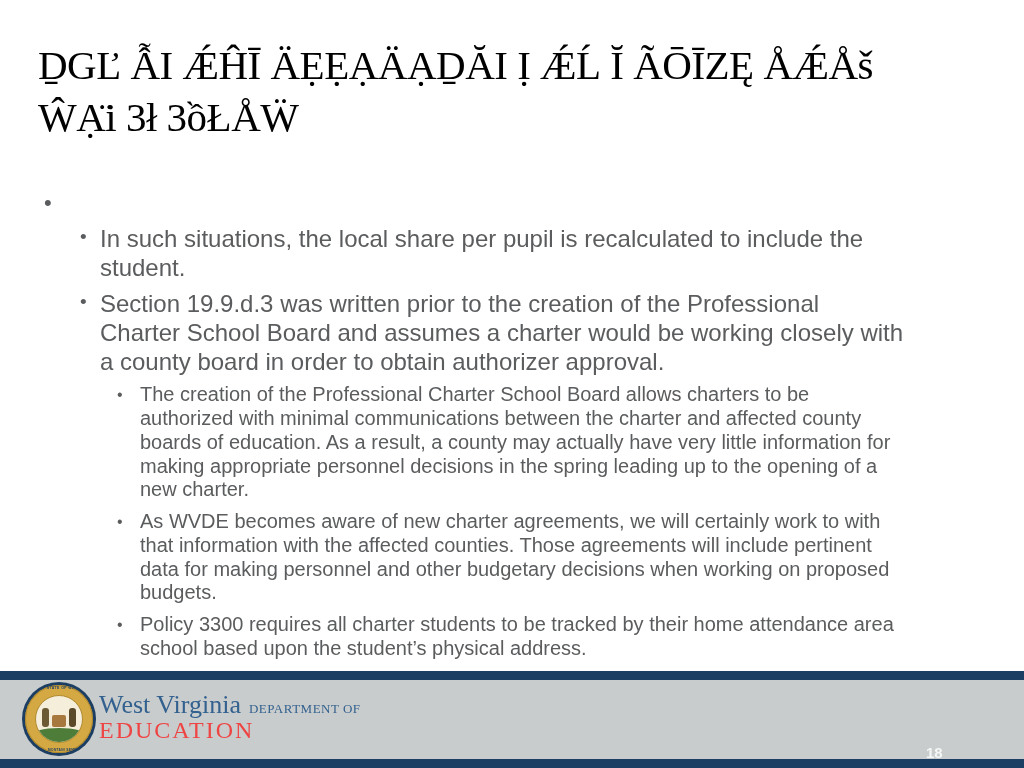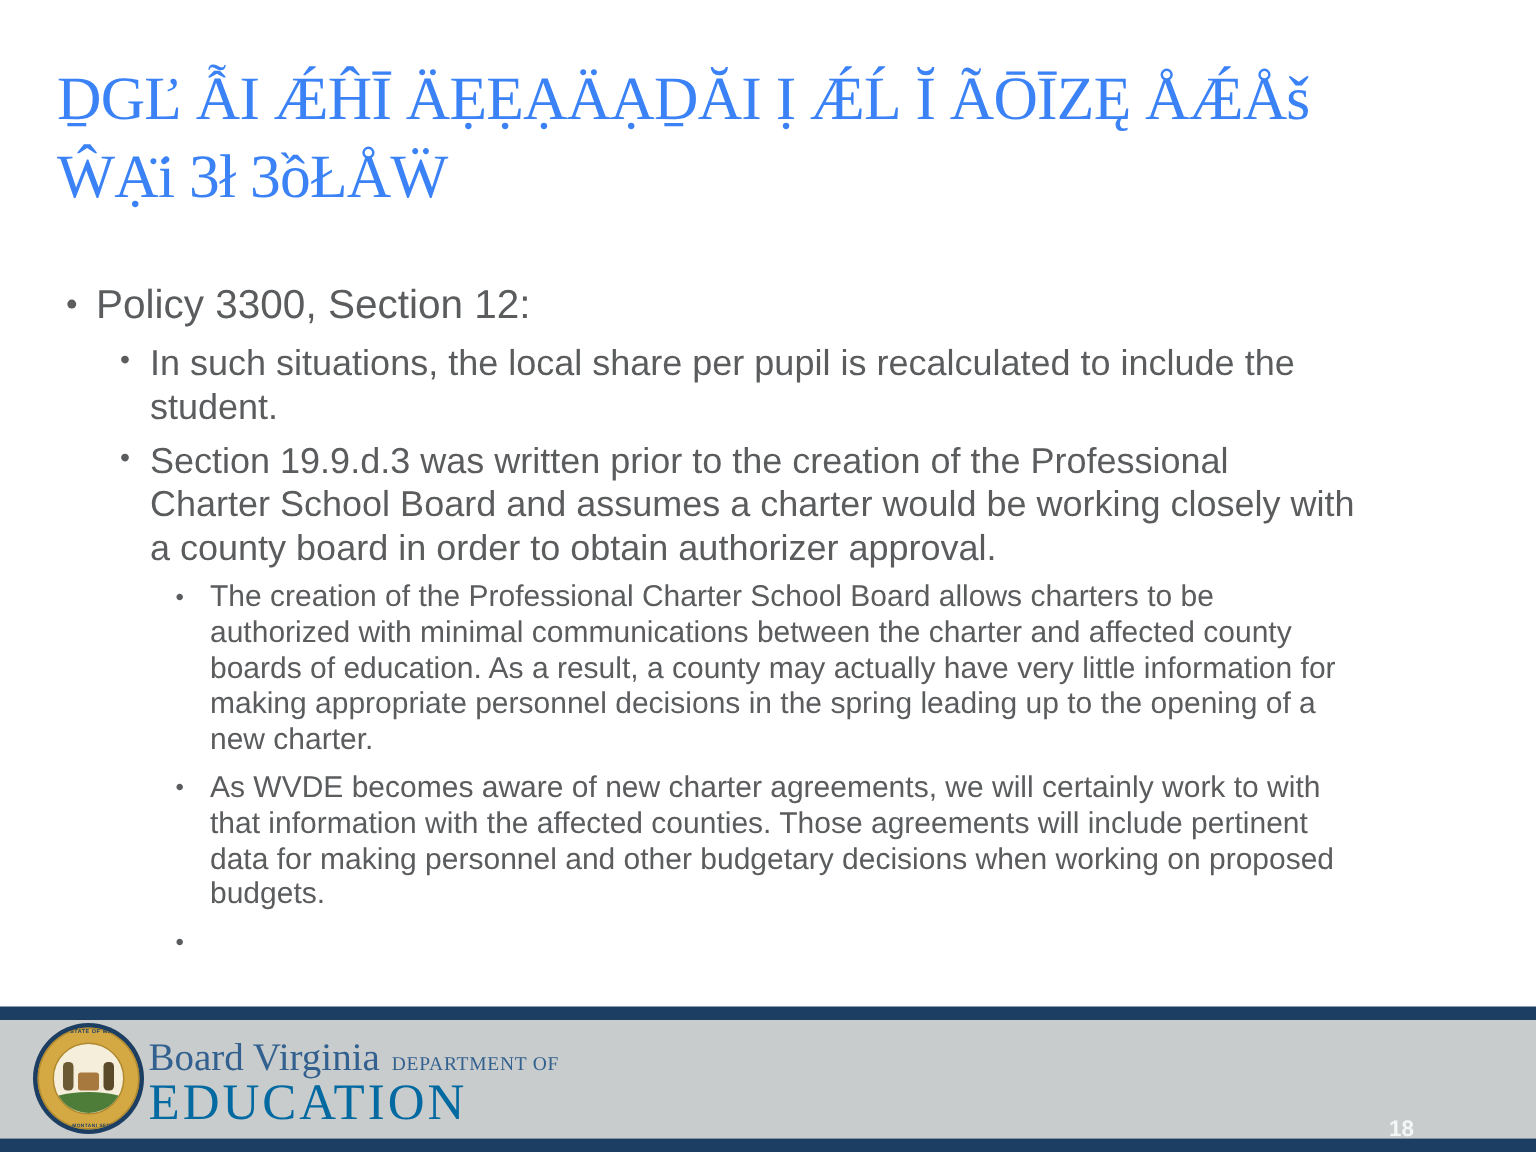--- a/index.html
+++ b/index.html
@@ -5,21 +5,21 @@
   html,body{margin:0;padding:0;background:#ffffff;}
   .slide{
     position:relative;width:1024px;height:768px;background:#ffffff;
     overflow:hidden;font-family:"Liberation Sans","DejaVu Sans",sans-serif;
   }
   
   .title{
     position:absolute;left:38px;top:40px;width:940px;
     font-family:"Liberation Serif","DejaVu Serif",serif;
     font-size:41px;line-height:1.26;letter-spacing:-0.5px;
-    color:#3b82f6;white-space:pre-line;font-weight:normal;margin:0;
+    color:#000000;white-space:pre-line;font-weight:normal;margin:0;
   }
   
   .body-area{position:absolute;left:0;top:188px;width:1010px;color:#5a5c5e;}
   .li{display:flex;align-items:flex-start;}
   .li .b{flex:0 0 auto;text-align:left;}
   .li .txt{white-space:pre-line;}
   .l1{padding-left:44px;font-size:27px;line-height:1.18;margin-bottom:8px;}
   .l1 .b{width:20px;font-size:22px;padding-top:2px;}
   .l2{padding-left:80px;font-size:24px;line-height:1.21;margin-bottom:7px;}
   .l2 .b{width:20px;font-size:19px;padding-top:2px;}
@@ -56,41 +56,40 @@
   .logo-text{position:absolute;left:99px;top:690px;z-index:3;}
   .logo-row1{display:flex;align-items:baseline;gap:8px;}
   .logo-wv{
     font-family:"Liberation Serif","DejaVu Serif",serif;font-size:26px;color:#33618f;
   }
   .logo-dept{
     font-family:"Liberation Serif","DejaVu Serif",serif;font-size:13px;
     color:#33618f;letter-spacing:0.5px;font-weight:normal;
   }
   .logo-edu{
-    font-family:"Liberation Serif","DejaVu Serif",serif;font-size:34px;
-    color:#0369a1;letter-spacing:2px;margin-top:-3px;
+    font-family:"Liberation Serif","DejaVu Serif",serif;font-size:24px;
+    color:#ef4444;letter-spacing:2px;margin-top:-3px;
   }
   .page-num{
     position:absolute;left:926px;top:744px;z-index:3;
     font-size:15px;font-weight:bold;color:#f5f6f6;
   }
 </style>
 </head>
 <body>
 
 <div class="slide">
 
   <h1 class="title">ḎGĽ ẪI ǼĤĪ ÄẸẸẠÄẠḎĂI Ị ǼĹ Ĭ ÃŌĪZĘ ÅǼÅš
 ŴẠ̈i 3ł 3ồŁÅẄ</h1>
 
   <div class="body-area">
 
     <div class="li l1">
       <span class="b">•</span>
-      <span class="txt">Policy 3300, Section 12:</span>
     </div>
 
     <div class="li l2">
       <span class="b">•</span>
       <span class="txt">In such situations, the local share per pupil is recalculated to include the
 student.</span>
     </div>
 
     <div class="li l2">
       <span class="b">•</span>
@@ -111,20 +110,22 @@
     <div class="li l3">
       <span class="b">•</span>
       <span class="txt">As WVDE becomes aware of new charter agreements, we will certainly work to with
 that information with the affected counties.  Those agreements will include pertinent
 data for making personnel and other budgetary decisions when working on proposed
 budgets.</span>
     </div>
 
     <div class="li l3">
       <span class="b">•</span>
+      <span class="txt">Policy 3300 requires all charter students to be tracked by their home attendance area
+school based upon the student’s physical address.</span>
     </div>
 
   </div>
 
   <div class="footer-stripe"></div>
   <div class="footer-gray"></div>
   <div class="footer-bottom"></div>
 
   <div class="seal">
     <div class="seal-gold">
@@ -134,21 +135,21 @@
         <div class="seal-fig left"></div>
         <div class="seal-fig right"></div>
         <div class="seal-ground"></div>
       </div>
       <div class="seal-arc bottom">MONTANI SEMPER LIBERI</div>
     </div>
   </div>
 
   <div class="logo-text">
     <div class="logo-row1">
-      <span class="logo-wv">Board Virginia</span>
+      <span class="logo-wv">West Virginia</span>
       <span class="logo-dept">DEPARTMENT OF</span>
     </div>
     <div class="logo-edu">EDUCATION</div>
   </div>
 
   <div class="page-num">18</div>
 
 </div>
 
 </body></html>

